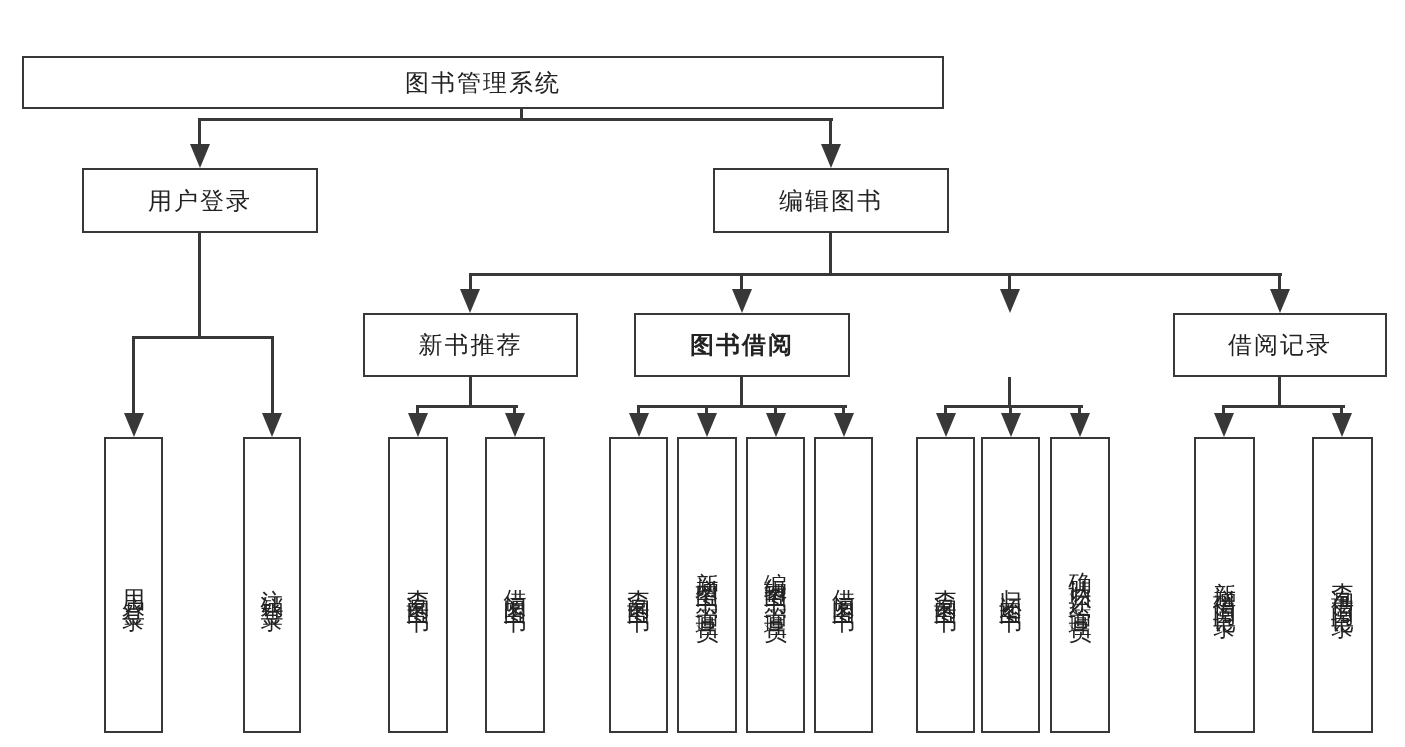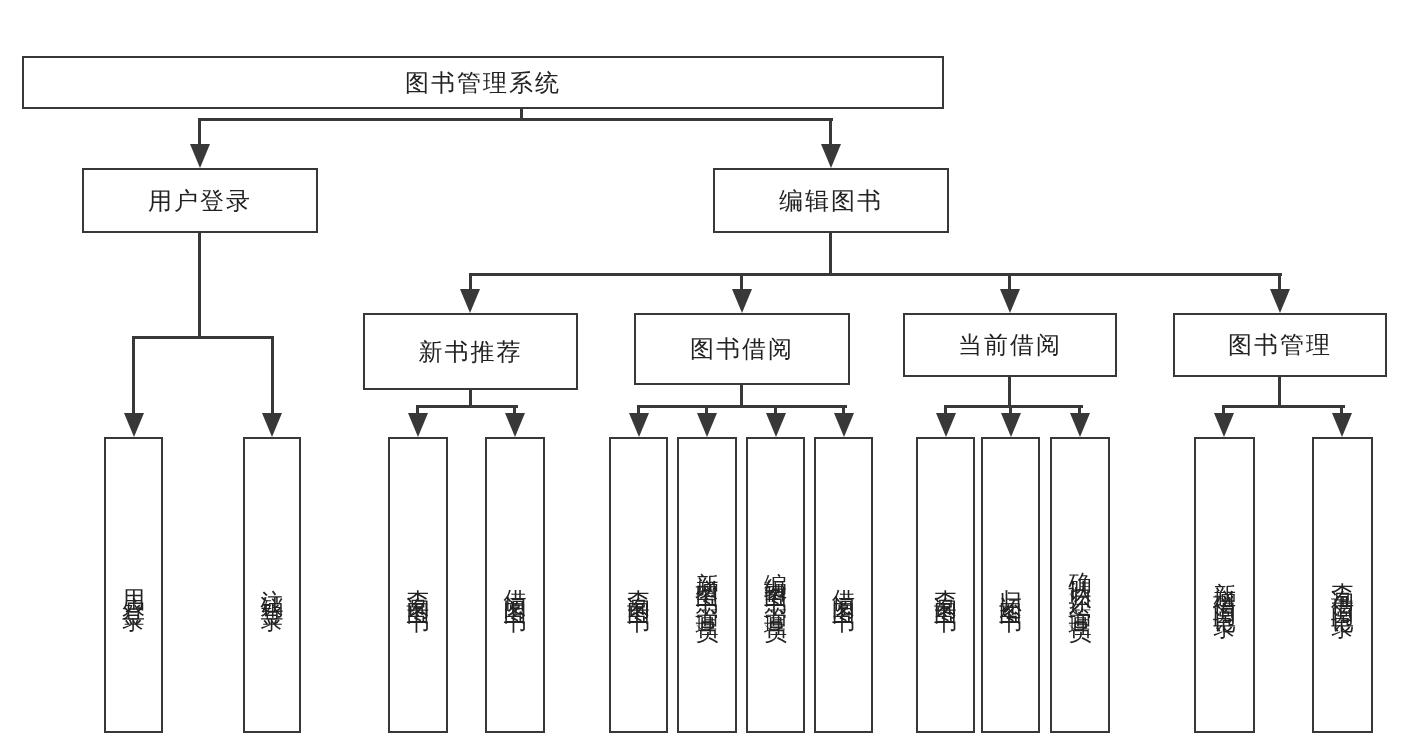--- a/index.html
+++ b/index.html
@@ -64,31 +64,28 @@
   <div class="hline" style="left:469px; top:273px; width:813px;"></div>
   <div class="vline" style="left:469px; top:273px; height:19px;"></div>
   <div class="arrow" style="left:460px; top:289px;"></div>
   <div class="vline" style="left:740px; top:273px; height:19px;"></div>
   <div class="arrow" style="left:732px; top:289px;"></div>
   <div class="vline" style="left:1008px; top:273px; height:19px;"></div>
   <div class="arrow" style="left:1000px; top:289px;"></div>
   <div class="vline" style="left:1278px; top:273px; height:19px;"></div>
   <div class="arrow" style="left:1270px; top:289px;"></div>
 
-  <div class="box hbox" style="left:363px; top:313px; width:215px; height:77px;">
+  <div class="box hbox" style="left:363px; top:313px; width:215px; height:64px;">
     <span>新书推荐</span>
   </div>
-  <div class="box hbox" style="left:634px; top:313px; width:216px; height:72px;">
+  <div class="box hbox" style="left:634px; top:313px; width:216px; height:64px;font-weight:bold;">
     <span>图书借阅</span>
   </div>
-  <div class="box hbox" style="left:903px; top:313px; width:214px; height:64px;">
-    <span>当前借阅</span>
-  </div>
   <div class="box hbox" style="left:1173px; top:313px; width:214px; height:64px;">
-    <span>图书管理</span>
+    <span>借阅记录</span>
   </div>
 
   <div class="vline" style="left:469px; top:377px; height:28px;"></div>
   <div class="hline" style="left:416px; top:405px; width:102px;"></div>
   <div class="vline" style="left:416px; top:405px; height:12px;"></div>
   <div class="arrow" style="left:408px; top:413px;"></div>
   <div class="vline" style="left:513px; top:405px; height:12px;"></div>
   <div class="arrow" style="left:505px; top:413px;"></div>
 
   <div class="vline" style="left:740px; top:377px; height:28px;"></div>

